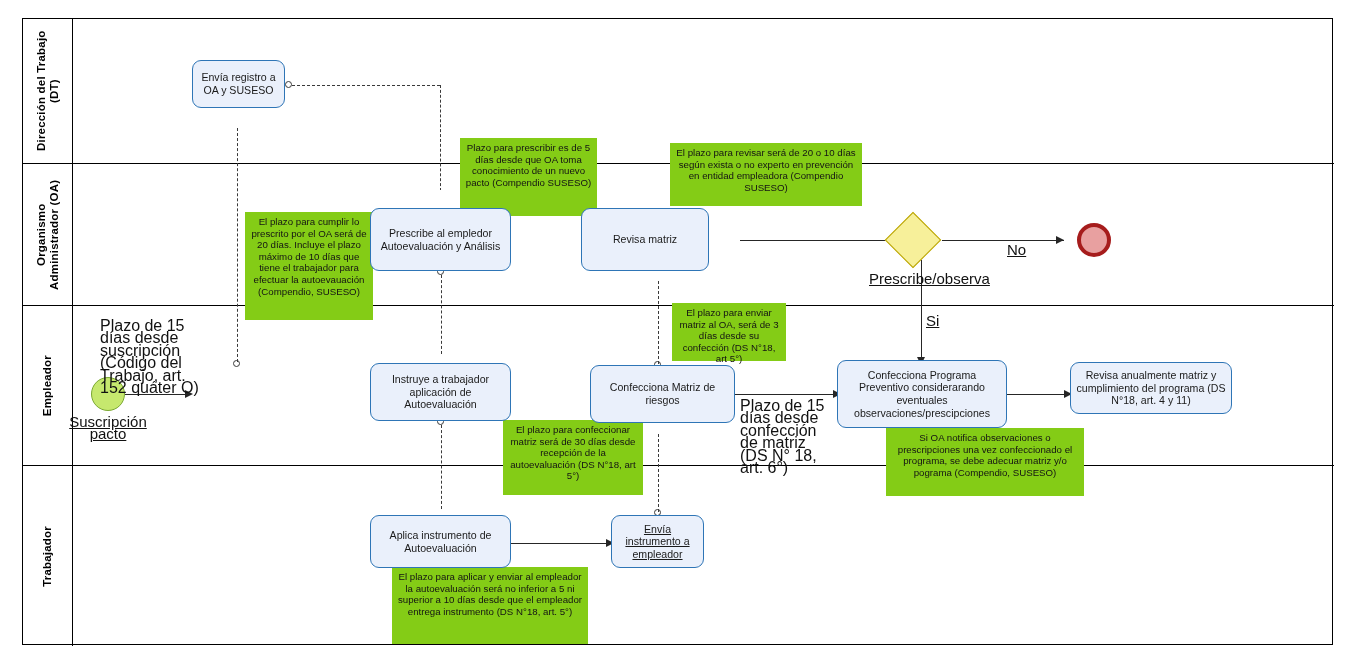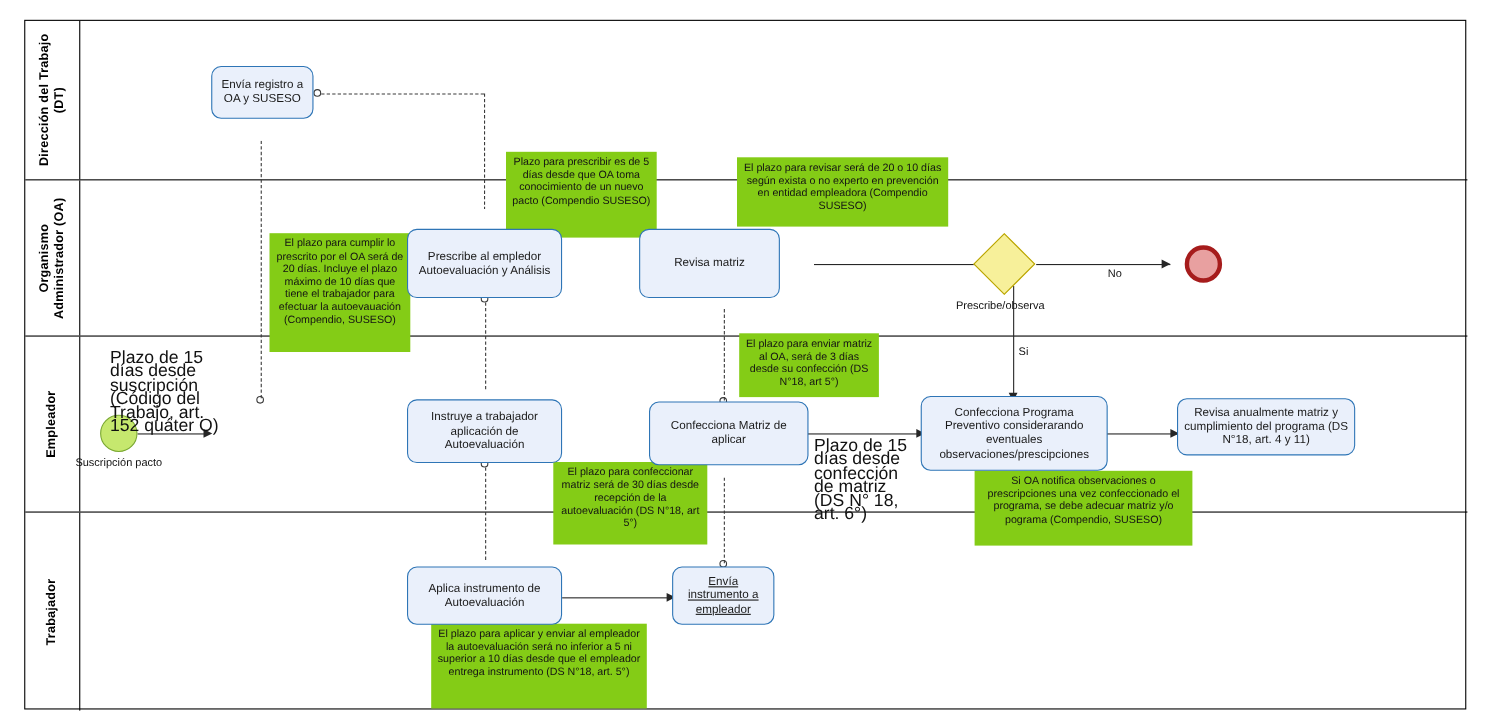--- a/index.html
+++ b/index.html
@@ -40,21 +40,21 @@
   .arrow-d{position:absolute;width:0;height:0;border-top:8px solid #262626;border-left:4.5px solid transparent;border-right:4.5px solid transparent;}
 
   
   .tri-up{position:absolute;width:0;height:0;border-bottom:9px solid #ffffff;border-left:5.5px solid transparent;border-right:5.5px solid transparent;}
   .tri-up::after{content:"";position:absolute;left:-5.5px;top:-9px;width:0;height:0;
     border-bottom:9px solid transparent;border-left:5.5px solid transparent;border-right:5.5px solid transparent;}
   .tri-dn{position:absolute;width:0;height:0;border-top:9px solid #ffffff;border-left:5.5px solid transparent;border-right:5.5px solid transparent;}
   .tri-o{position:absolute;width:7px;height:7px;border:1.4px solid #3a3a3a;border-radius:50%;background:#ffffff;box-sizing:border-box;}
 
   .edge-label{position:absolute;font-size:16px;line-height:12.4px;color:#111;}
-  .ev-label{position:absolute;font-size:10px;line-height:12.2px;text-align:center;color:#111;}
+  .ev-label{position:absolute;font-size:15px;line-height:12.2px;text-align:center;color:#111;text-decoration:underline;}
 </style>
 </head>
 <body>
 
 <div id="canvas">
 
   <div class="pool">
 
     <div class="lane" style="top:0px;height:145px;">
       <div class="lane-label">
@@ -134,35 +134,35 @@
   <div class="end-event" style="left:1077px;top:223px;"></div>
 
   <div class="gateway" style="left:893px;top:220px;"></div>
   <div class="ev-label" style="left:869px;top:273px;width:110px;text-align:left;">Prescribe/observa</div>
   <div class="ev-label" style="left:926px;top:315px;width:30px;text-align:left;">Si</div>
   <div class="ev-label" style="left:1007px;top:244px;width:30px;text-align:left;">No</div>
 
   <div class="note" style="left:245px;top:212px;width:128px;height:108px;">El plazo para cumplir lo prescrito por el OA será de 20 días. Incluye el plazo máximo de 10 días que tiene el trabajador para efectuar la autoevauación (Compendio, SUSESO)</div>
   <div class="note" style="left:460px;top:138px;width:137px;height:78px;">Plazo para prescribir es de 5 días desde que OA toma conocimiento de un nuevo pacto (Compendio SUSESO)</div>
   <div class="note" style="left:670px;top:143px;width:192px;height:63px;">El plazo para revisar será de 20 o 10 días según exista o no experto en prevención en entidad empleadora (Compendio SUSESO)</div>
-  <div class="note" style="left:672px;top:303px;width:127px;height:58px;">El plazo para enviar matriz al OA, será de 3 días desde su confección (DS N°18, art 5°)</div>
+  <div class="note" style="left:672px;top:303px;width:114px;height:58px;">El plazo para enviar matriz al OA, será de 3 días desde su confección (DS N°18, art 5°)</div>
   <div class="note" style="left:503px;top:420px;width:140px;height:75px;">El plazo para confeccionar matriz será de 30 días desde recepción de la autoevaluación (DS N°18, art 5°)</div>
   <div class="note" style="left:886px;top:428px;width:198px;height:68px;">Si OA notifica observaciones o prescripciones una vez confeccionado el programa, se debe adecuar matriz y/o pograma  (Compendio, SUSESO)</div>
   <div class="note" style="left:392px;top:567px;width:196px;height:77px;">El plazo para aplicar y enviar al empleador la autoevaluación será no inferior a 5 ni superior a 10 días desde que el empleador entrega instrumento (DS N°18, art. 5°)</div>
 
   <div class="task" style="left:192px;top:60px;width:93px;height:48px;">Envía registro a OA y SUSESO</div>
 
   <div class="task" style="left:370px;top:208px;width:141px;height:63px;">Prescribe al empledor Autoevaluación  y Análisis</div>
 
   <div class="task" style="left:581px;top:208px;width:128px;height:63px;">Revisa matriz</div>
 
 
   <div class="task" style="left:370px;top:363px;width:141px;height:58px;">Instruye a trabajador aplicación de Autoevaluación</div>
 
-  <div class="task" style="left:590px;top:365px;width:145px;height:58px;">Confecciona Matriz de aplicar</div>
+  <div class="task" style="left:590px;top:365px;width:145px;height:58px;">Confecciona Matriz de riesgos</div>
 
   <div class="task" style="left:837px;top:360px;width:170px;height:68px;">Confecciona Programa Preventivo considerarando eventuales observaciones/prescipciones</div>
 
   <div class="task" style="left:1070px;top:362px;width:162px;height:52px;">Revisa anualmente matriz y cumplimiento del programa (DS N°18, art. 4 y 11)</div>
 
   <div class="task" style="left:370px;top:515px;width:141px;height:53px;">Aplica instrumento de Autoevaluación</div>
 
   <div class="task" style="left:611px;top:515px;width:93px;height:53px;text-decoration:underline;">Envía instrumento a empleador</div>
 
   <div class="edge-label" style="left:100px;top:320px;width:115px;">Plazo de 15 días desde suscripción (Código del Trabajo, art. 152 quáter O)</div>

